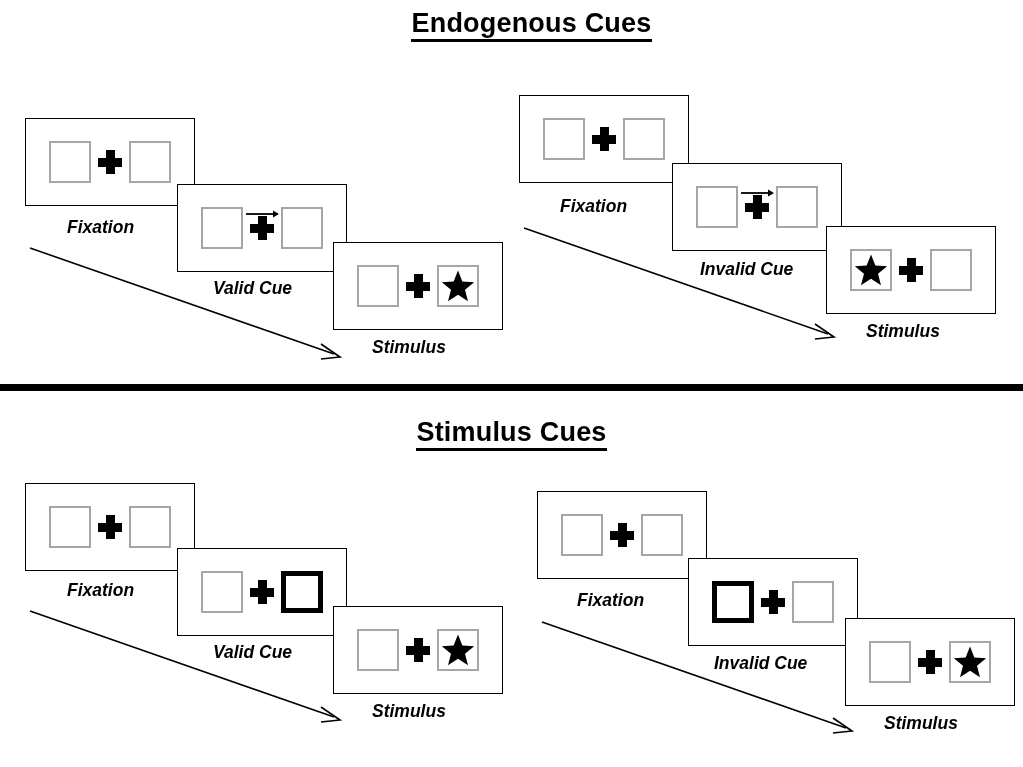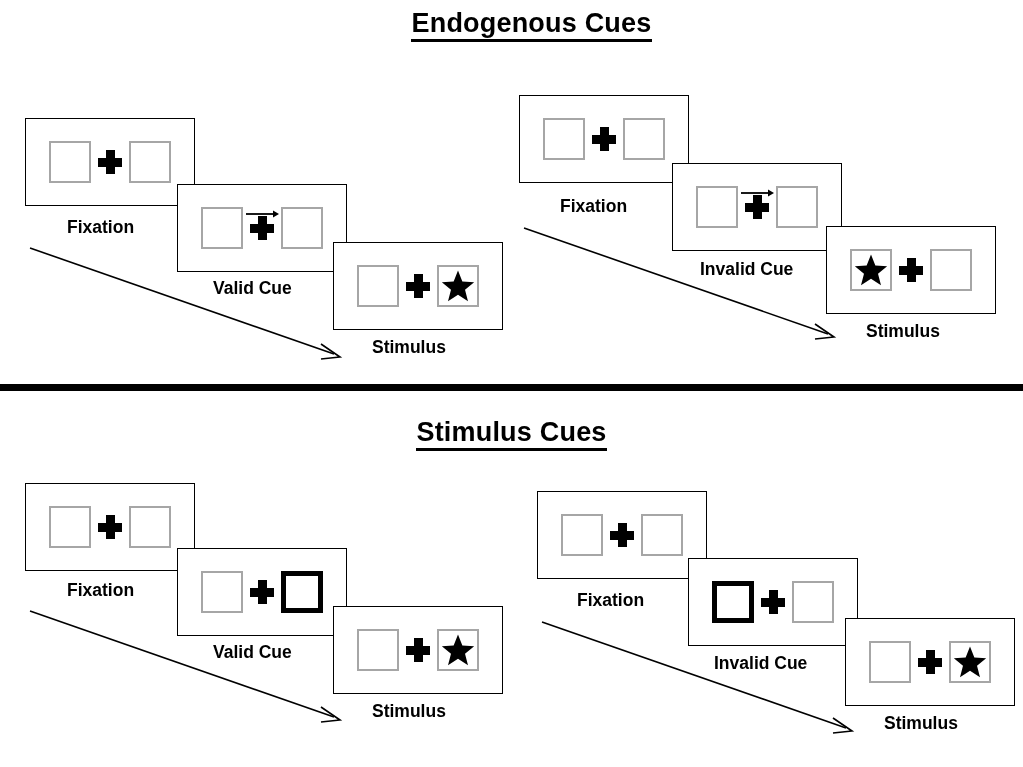--- a/index.html
+++ b/index.html
@@ -113,20 +113,21 @@
     transform: translateX(-50%);
     width: 34px;
     height: 12px;
   }
 
   .panel-label {
     position: absolute;
     font-size: 17.5px;
     font-weight: bold;
     white-space: nowrap;
+    font-style: italic;
   }
 
   .time-arrow {
     position: absolute;
     pointer-events: none;
   }
 </style>
 </head>
 <body>
 

